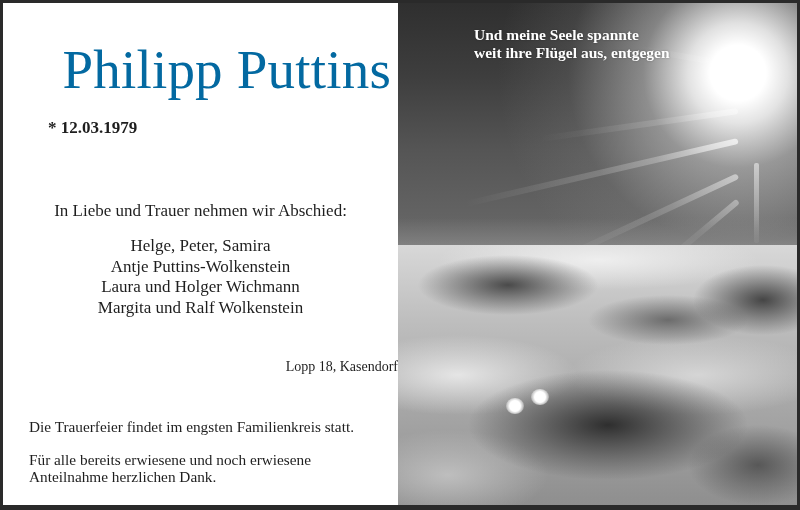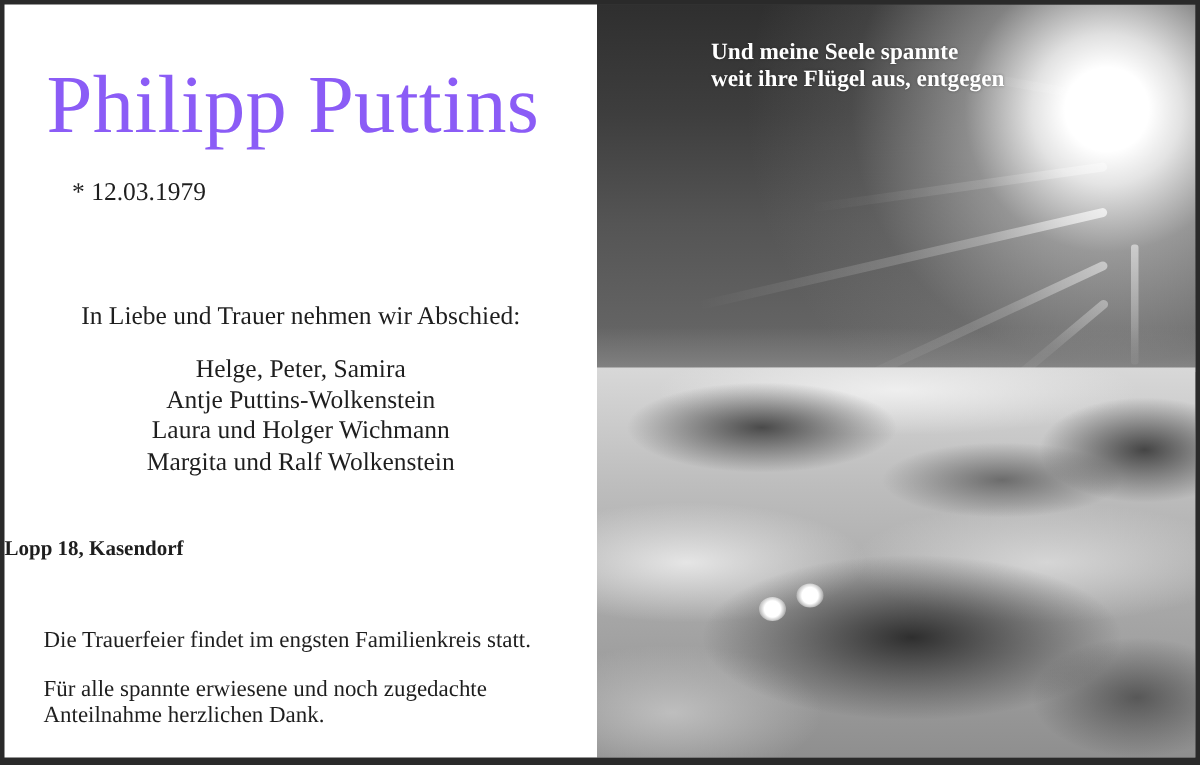--- a/index.html
+++ b/index.html
@@ -13,39 +13,39 @@
       position: absolute; left: 0; top: 0; width: 800px; height: 510px;
       background: #2a2a2a;
     }
     .left-panel {
       position: absolute; left: 3px; top: 3px; width: 395px; height: 502px;
       background: #ffffff; color: #1e1e1e;
     }
     .name {
       position: absolute; left: 28px; top: 36px; width: 360px;
       font-size: 55px; line-height: 62px; letter-spacing: 0.2px;
-      white-space: nowrap; color: #8b5cf6;
+      white-space: nowrap; color: #0369a1; text-align: right;
     }
     .birth, .death {
       position: absolute; top: 115px; font-size: 17px; line-height: 20px; white-space: nowrap;
     }
-    .birth { left: 45px; }
+    .birth { left: 45px; font-weight: bold; }
     .death { left: 242px; }
     .intro {
       position: absolute; left: 0; top: 198px; width: 395px; text-align: center;
       font-size: 17px; line-height: 20px; white-space: nowrap;
     }
     .family {
       position: absolute; left: 0; top: 233px; width: 395px; text-align: center;
       font-size: 17px; line-height: 20.5px;
     }
     .family div { white-space: nowrap; }
     .address {
-      position: absolute; left: 0; top: 355px; width: 395px; text-align: left;
-      font-size: 14px; font-weight: bold; line-height: 18px; white-space: nowrap;
+      position: absolute; left: 0; top: 355px; width: 395px; text-align: right;
+      font-size: 14px; font-weight: normal; line-height: 18px; white-space: nowrap;
     }
     .note1 {
       position: absolute; left: 26px; top: 415px;
       font-size: 15.3px; line-height: 18px; white-space: nowrap;
     }
     .note2 {
       position: absolute; left: 26px; top: 448px;
       font-size: 15.3px; line-height: 17px;
     }
     .note2 div { white-space: nowrap; }
@@ -110,21 +110,21 @@
       <div>Helge, Peter, Samira</div>
       <div>Antje Puttins-Wolkenstein</div>
       <div>Laura und Holger Wichmann</div>
       <div>Margita und Ralf Wolkenstein</div>
     </div>
 
     <div class="address">Lopp 18, Kasendorf</div>
 
     <div class="note1">Die Trauerfeier findet im engsten Familienkreis statt.</div>
     <div class="note2">
-      <div>Für alle spannte erwiesene und noch zugedachte</div>
+      <div>Für alle bereits erwiesene und noch erwiesene</div>
       <div>Anteilnahme herzlichen Dank.</div>
     </div>
   </div>
 
   <div class="photo" title="Black-and-white photo of sun rays above a sea of clouds">
     <div class="sky">
       <div class="ray" style="left:60px; top:135px; width:280px; transform: rotate(-13deg);"></div>
       <div class="ray" style="left:100px; top:170px; width:240px; transform: rotate(-25deg); opacity:0.7;"></div>
       <div class="ray" style="left:140px; top:105px; width:200px; transform: rotate(-8deg); opacity:0.6;"></div>
       <div class="ray" style="left:180px; top:195px; width:160px; transform: rotate(-40deg); opacity:0.5;"></div>

